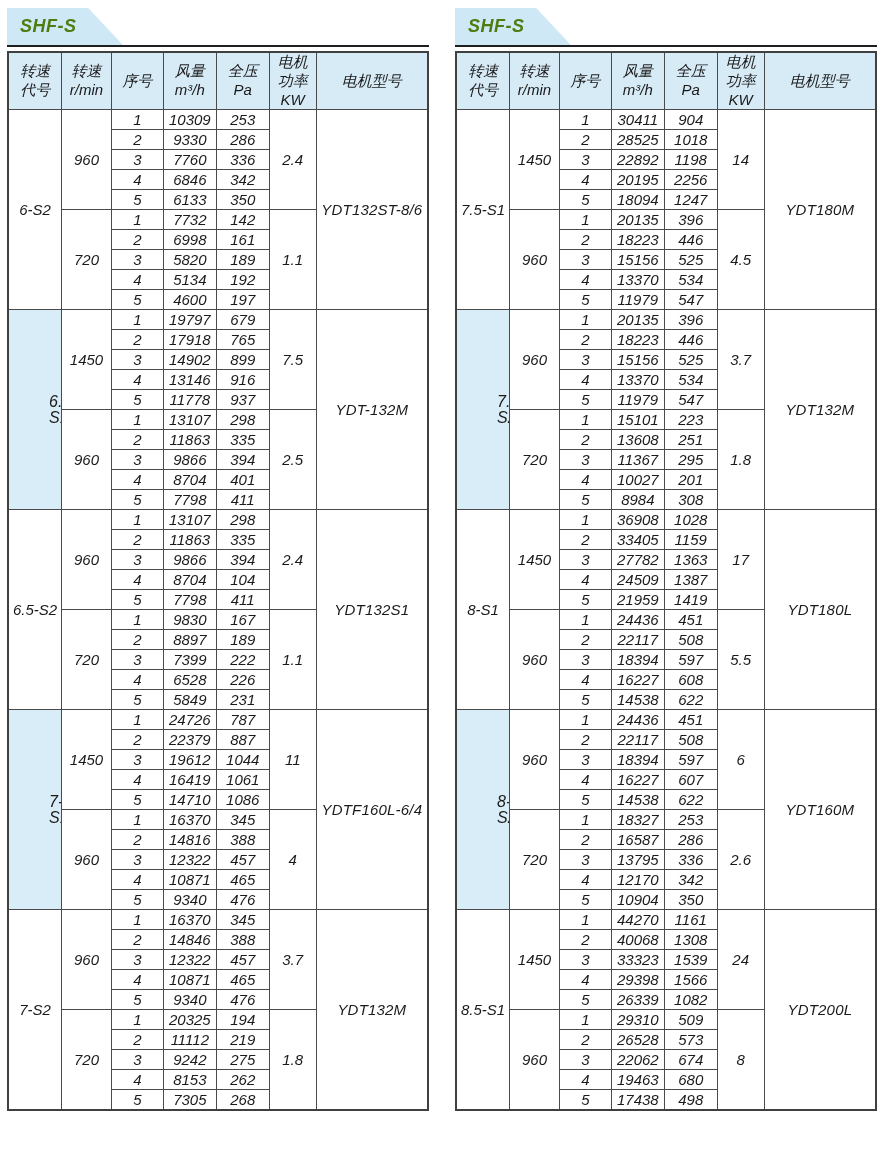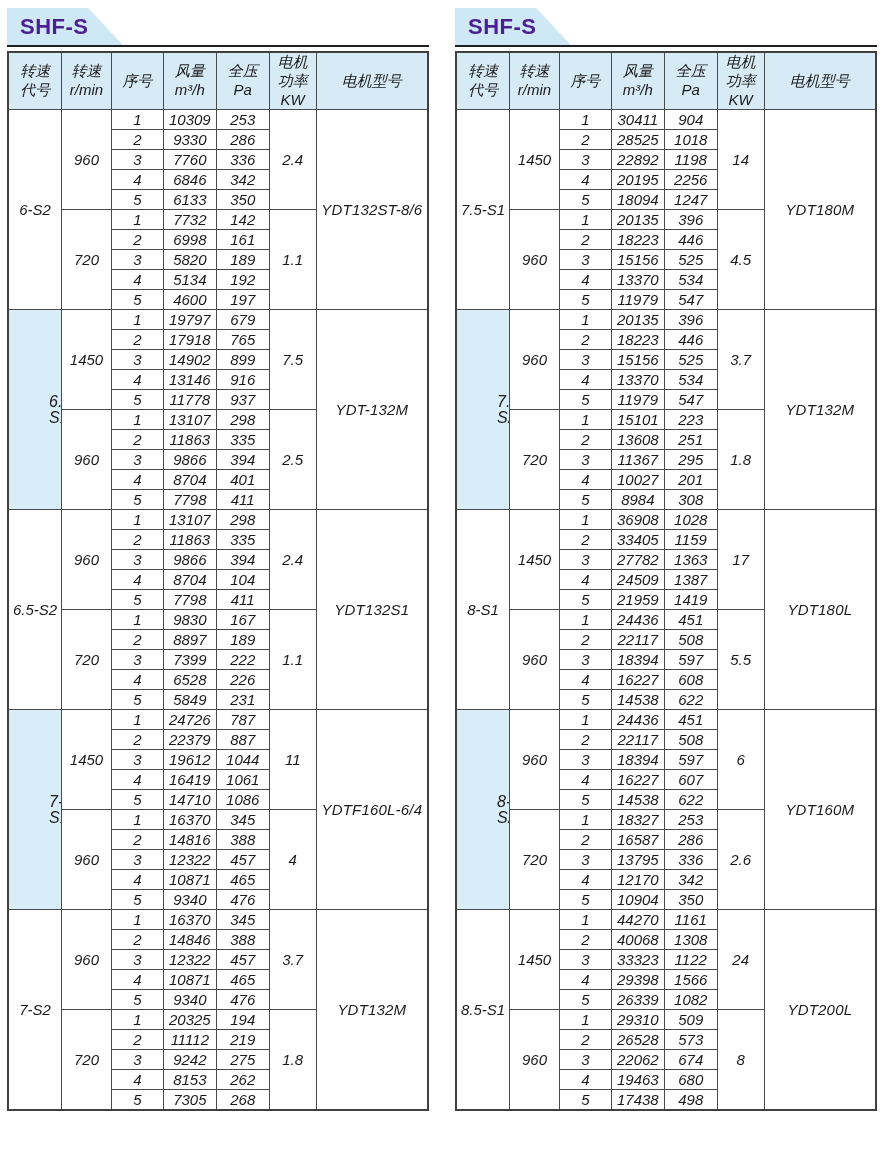--- a/index.html
+++ b/index.html
@@ -22,24 +22,25 @@
   .title-tab {
     width: 116px;
     height: 37px;
     background: #cfe8f5;
     clip-path: polygon(0 0, 70% 0, 100% 100%, 0 100%);
     display: flex;
     align-items: center;
     padding-left: 13px;
   }
   .title-tab span {
-    font-size: 22px;
+    font-size: 18px;
     font-weight: bold;
     letter-spacing: 0.5px;
-    color: #4c1d95;
+    color: #4d7c0f;
+    font-style: italic;
   }
   .title-underline {
     height: 2px;
     background: #1f1f1f;
     margin-bottom: 4px;
   }
 
   
   table.spec {
     border-collapse: collapse;
@@ -677,21 +678,21 @@
             <td class="motor-cell" rowspan="10">YDT200L</td>
           </tr>
           <tr>
             <td class="seq-cell">2</td>
             <td class="flow-cell">40068</td>
             <td class="press-cell">1308</td>
           </tr>
           <tr>
             <td class="seq-cell">3</td>
             <td class="flow-cell">33323</td>
-            <td class="press-cell">1122</td>
+            <td class="press-cell">1539</td>
           </tr>
           <tr>
             <td class="seq-cell">4</td>
             <td class="flow-cell">29398</td>
             <td class="press-cell">1566</td>
           </tr>
           <tr>
             <td class="seq-cell">5</td>
             <td class="flow-cell">26339</td>
             <td class="press-cell">1082</td>

